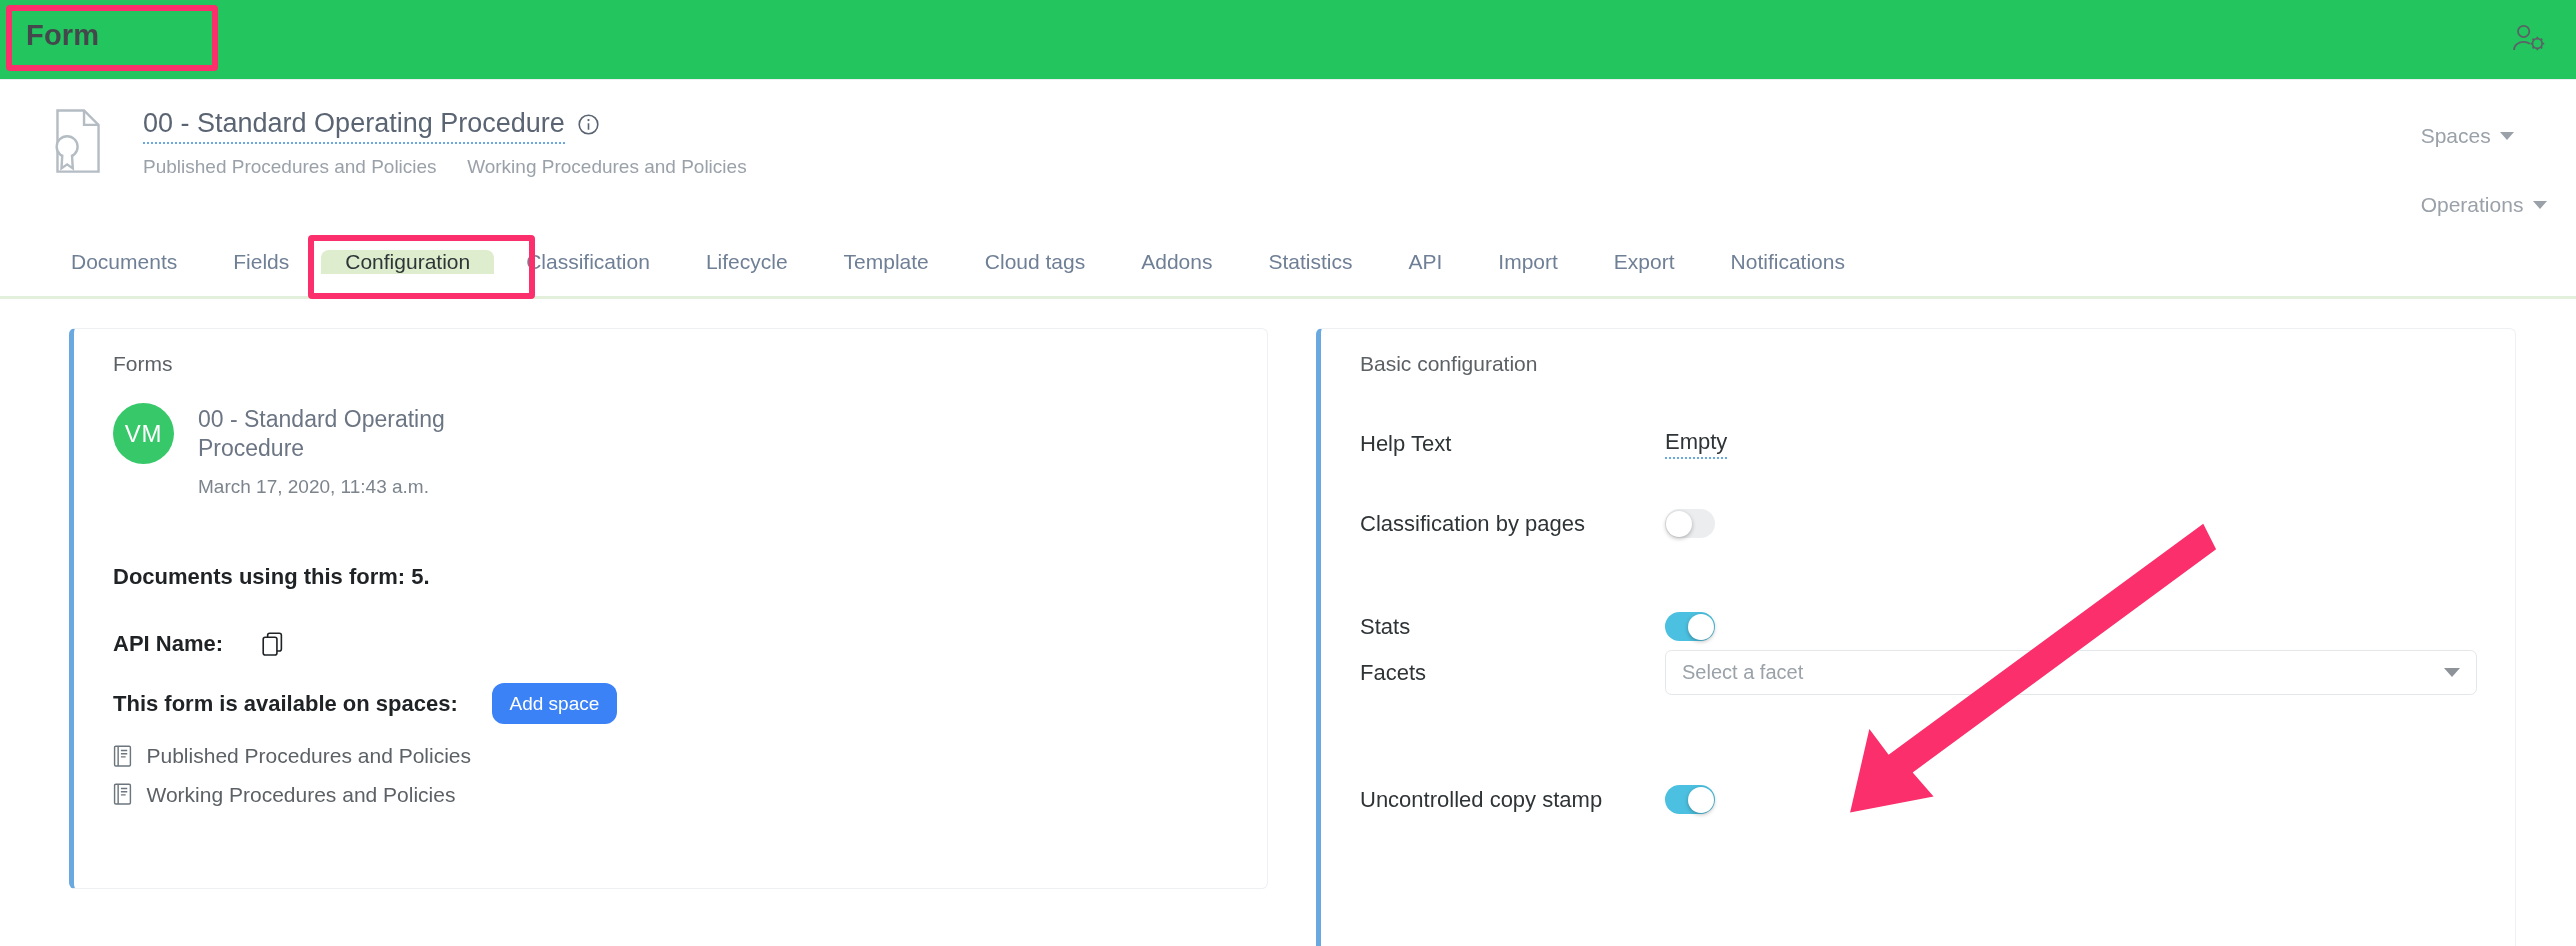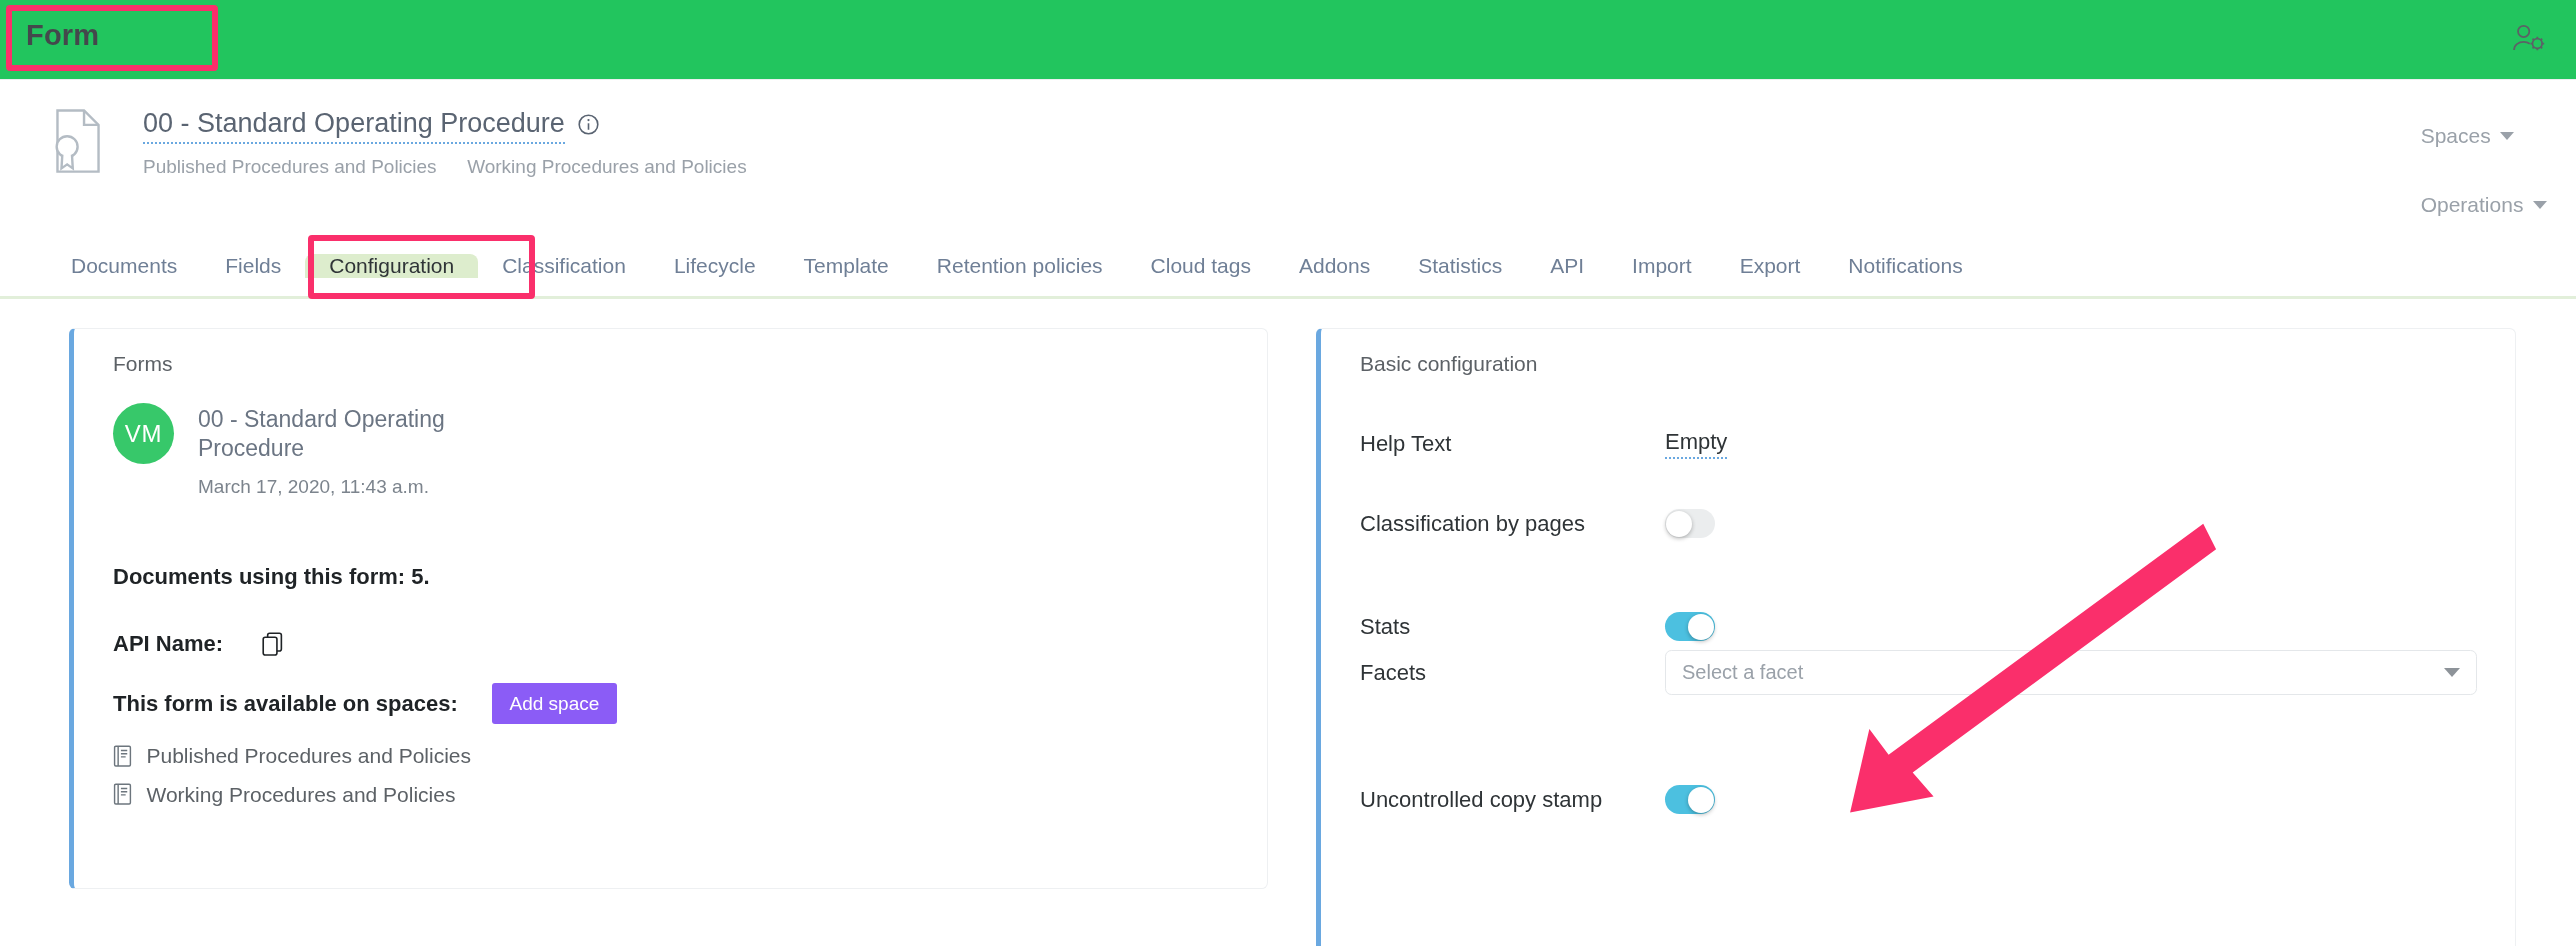--- a/index.html
+++ b/index.html
@@ -93,24 +93,25 @@
 
   
   .tabbar {
     position: absolute;
     left: 0; top: 233px;
     width: 2576px; height: 66px;
     border-bottom: 3.2px solid #e2efda;
   }
   .tabs {
     position: absolute;
-    left: 47px; top: 1px;
-    display: flex;
-    align-items: center;
+    left: 47px; top: 17px;
+    display: flex;
+    align-items: flex-start;
     height: 63px;
+    gap: 8px;
   }
   .tab {
     display: flex; align-items: center;
     padding: 0 24px;
     font-size: 21px;
     color: #6f7f96;
     cursor: pointer;
     white-space: nowrap;
   }
   .tab.active {
@@ -183,25 +184,25 @@
   .api-label { font-size: 22px; font-weight: 700; color: #1f2326; }
   .copy-icon { width: 21px; height: 24px; color: #1f2326; cursor: pointer; }
 
   .spaces-row {
     position: absolute;
     left: 39px; top: 354px;
     display: flex; align-items: center; gap: 34px;
   }
   .spaces-label { font-size: 22px; font-weight: 700; color: #1f2326; }
   .add-space-btn {
-    background: #8b5cf6;
+    background: #3b82f6;
     color: #ffffff;
     font-size: 19px;
     border: none;
-    border-radius: 3px;
+    border-radius: 12px;
     padding: 9.6px 17.7px;
     cursor: pointer;
     font-family: "Liberation Sans", sans-serif;
     text-align: center;
   }
   .space-list {
     position: absolute;
     left: 39px; top: 415px;
   }
   .space-item {
@@ -352,21 +353,20 @@
   </div>
 
   <div class="tabbar">
     <div class="tabs">
       <div class="tab">Documents</div>
       <div class="tab">Fields</div>
       <div class="tab active">Configuration</div>
       <div class="tab">Classification</div>
       <div class="tab">Lifecycle</div>
       <div class="tab">Template</div>
-      <div class="tab">Retention policies</div>
       <div class="tab">Cloud tags</div>
       <div class="tab">Addons</div>
       <div class="tab">Statistics</div>
       <div class="tab">API</div>
       <div class="tab">Import</div>
       <div class="tab">Export</div>
       <div class="tab">Notifications</div>
     </div>
   </div>
 

